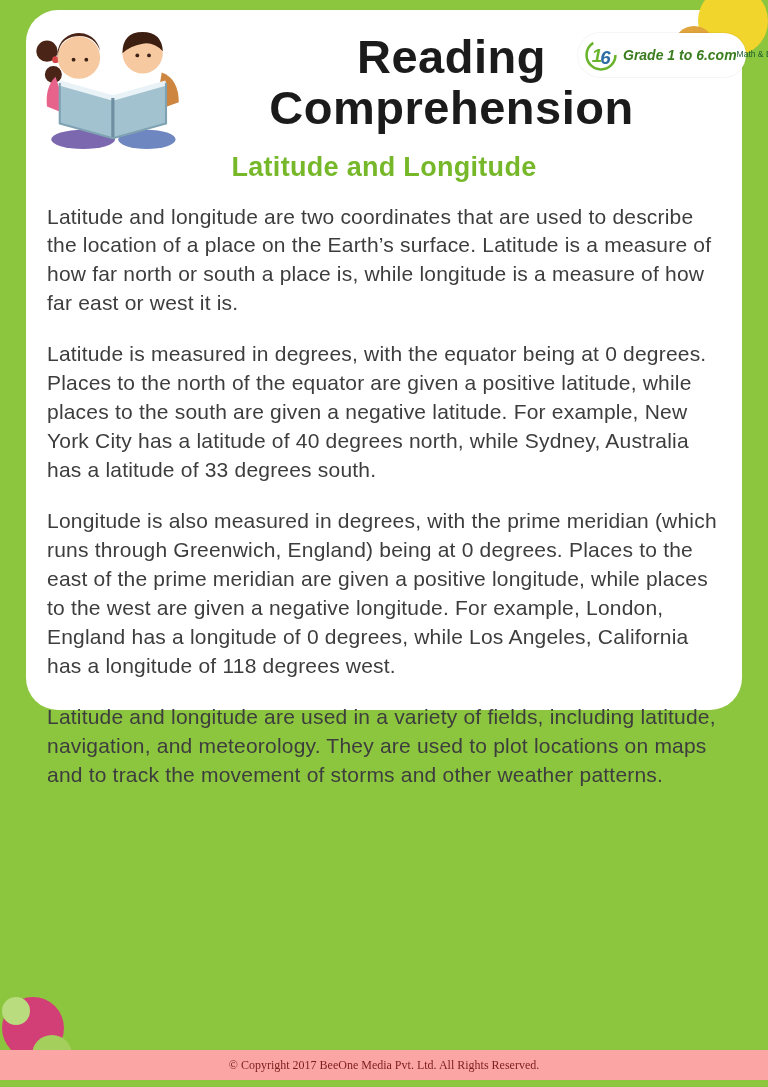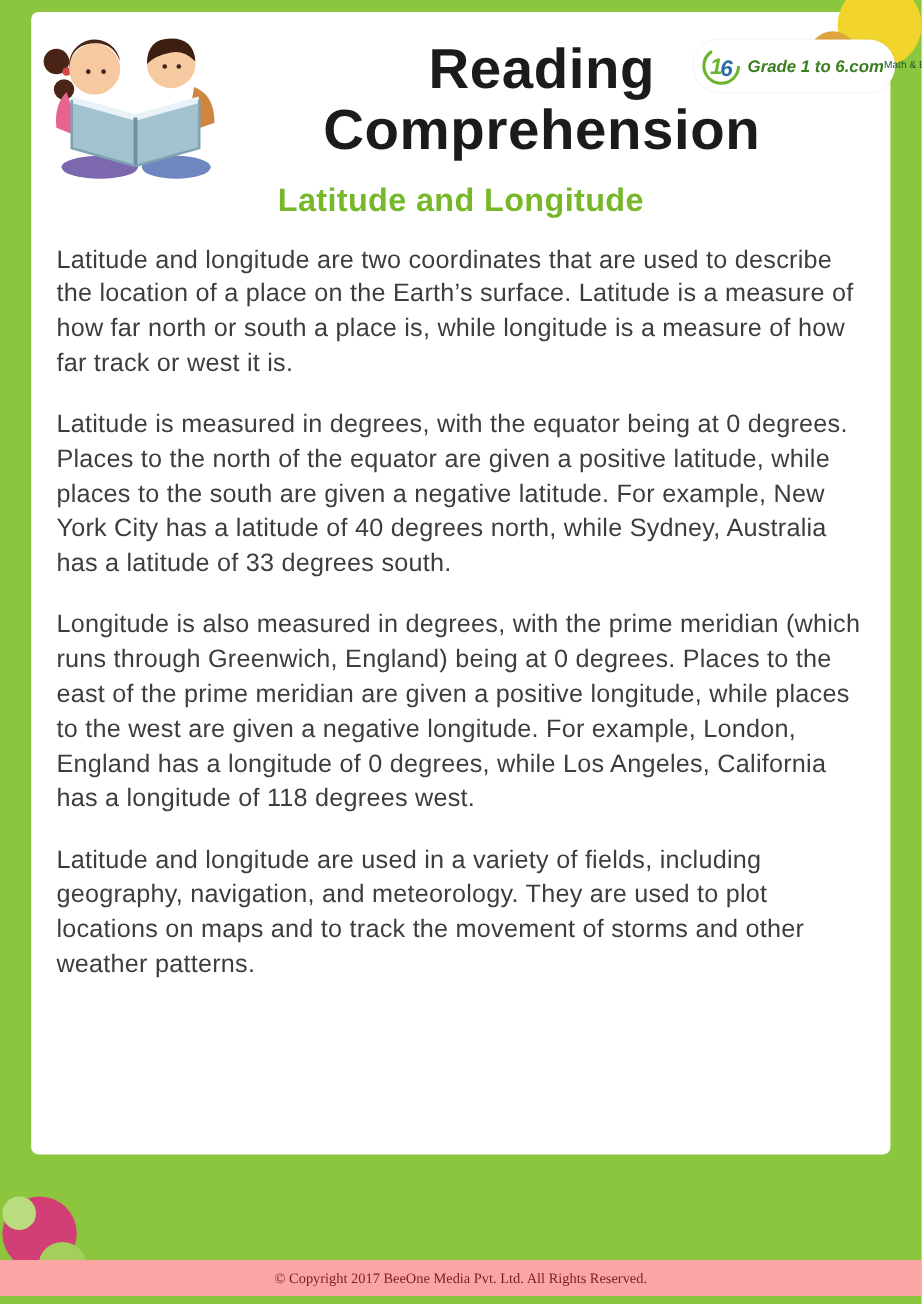--- a/index.html
+++ b/index.html
@@ -8,23 +8,23 @@
     position:relative;
     background:#8cc63e;
     font-family:"Liberation Sans", sans-serif;
     overflow:hidden;
   }
 
   
   .card {
     position:absolute;
     left:26px; right:26px; top:10px;
-    height:952px;
+    height:700px;
     background:#ffffff;
-    border-radius:6px;
+    border-radius:32px;
     z-index:2;
   }
 
   
   .circle-yellow {
     position:absolute; top:-14px; right:0px;
     width:70px; height:70px; border-radius:50%;
     background:#f1d42c; z-index:3;
   }
   .circle-orange {
@@ -170,24 +170,24 @@
   </svg>
 
   <div class="title-block">
     <div>Reading</div>
     <div>Comprehension</div>
   </div>
 
   <div class="subtitle">Latitude and Longitude</div>
 
   <div class="body-text">
-    <p>Latitude and longitude are two coordinates that are used to describe the location of a place on the Earth’s surface. Latitude is a measure of how far north or south a place is, while longitude is a measure of how far track or west it is.</p>
+    <p>Latitude and longitude are two coordinates that are used to describe the location of a place on the Earth’s surface. Latitude is a measure of how far north or south a place is, while longitude is a measure of how far east or west it is.</p>
     <p>Latitude is measured in degrees, with the equator being at 0 degrees. Places to the north of the equator are given a positive latitude, while places to the south are given a negative latitude. For example, New York City has a latitude of 40 degrees north, while Sydney, Australia has a latitude of 33 degrees south.</p>
     <p>Longitude is also measured in degrees, with the prime meridian (which runs through Greenwich, England) being at 0 degrees. Places to the east of the prime meridian are given a positive longitude, while places to the west are given a negative longitude. For example, London, England has a longitude of 0 degrees, while Los Angeles, California has a longitude of 118 degrees west.</p>
-    <p>Latitude and longitude are used in a variety of fields, including geography, navigation, and meteorology. They are used to plot locations on maps and to track the movement of storms and other weather patterns.</p>
+    <p>Latitude and longitude are used in a variety of fields, including latitude, navigation, and meteorology. They are used to plot locations on maps and to track the movement of storms and other weather patterns.</p>
   </div>
 </div>
 
 <div class="circle-green-sm"></div>
 <div class="circle-pink"></div>
 <div class="circle-green-md"></div>
 
 <div class="footer-strip">
   <span class="copyright">© Copyright 2017 BeeOne Media Pvt. Ltd. All Rights Reserved.</span>
 </div>

